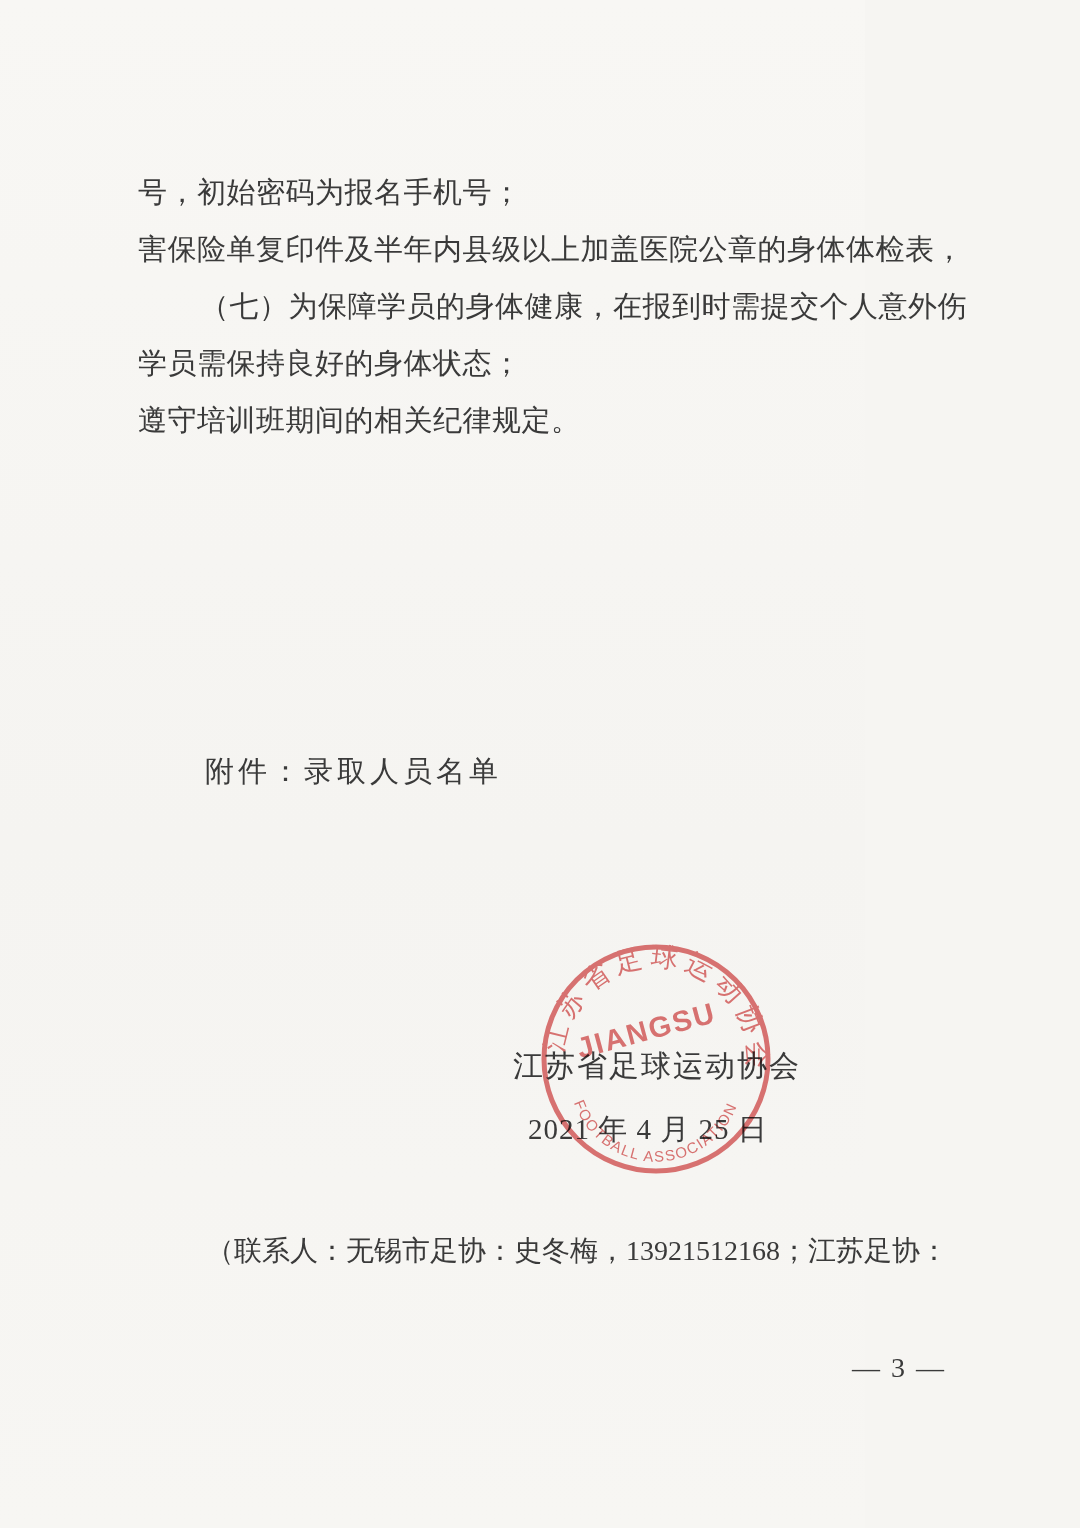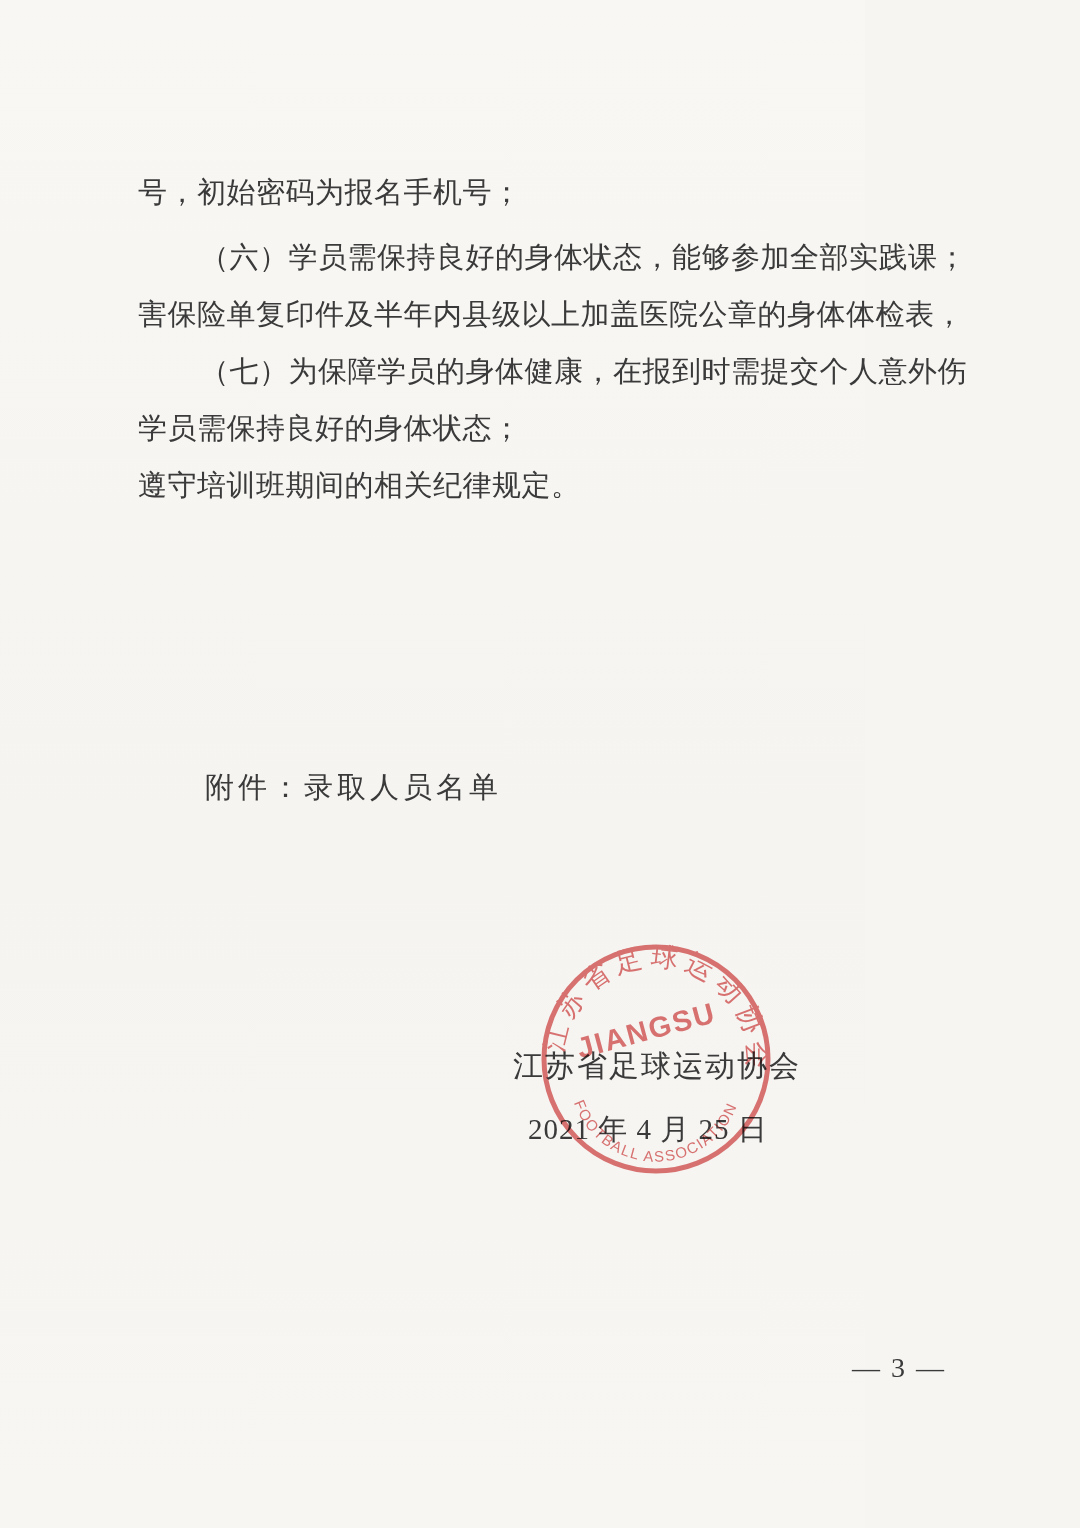--- a/index.html
+++ b/index.html
@@ -22,21 +22,21 @@
     font-size:29px;
     line-height:57px;
     letter-spacing:0.5px;
     white-space:nowrap;
   }
   .line{height:57px;}
   .indent{padding-left:62px;}
   .gap-top{margin-top:8px;}
   .attachment{
     position:absolute;
-    left:205px;top:768px;
+    left:205px;top:752px;
     font-size:29px;
     letter-spacing:4px;
     white-space:nowrap;
   }
   .stamp{
     position:absolute;
     left:537px;top:940px;
     width:238px;height:238px;
     opacity:0.82;
     mix-blend-mode:multiply;
@@ -75,21 +75,20 @@
     white-space:nowrap;
   }
 </style>
 </head>
 <body>
 
 <div class="sheet">
 
   <div class="body-text">
     <div class="line">号，初始密码为报名手机号；</div>
-    <div class="line indent gap-top">（六）学员需保持良好的身体状态，能够参加全部实践课；</div>
     <div class="line">害保险单复印件及半年内县级以上加盖医院公章的身体体检表，</div>
     <div class="line indent">（七）为保障学员的身体健康，在报到时需提交个人意外伤</div>
     <div class="line">学员需保持良好的身体状态；</div>
     <div class="line">遵守培训班期间的相关纪律规定。</div>
   </div>
 
   <div class="attachment">附件：录取人员名单</div>
 
   <div class="stamp">
     <svg width="238" height="238" viewBox="0 0 238 238">
@@ -105,17 +104,18 @@
         <textPath href="#arcBottom" startOffset="36">FOOTBALL ASSOCIATION</textPath>
       </text>
       <text x="112" y="100" transform="rotate(-15 112 100)" text-anchor="middle" font-family="Liberation Sans, DejaVu Sans, sans-serif" font-size="29" font-weight="600" fill="#d85858" letter-spacing="2">JIANGSU</text>
     </svg>
   </div>
 
   <div class="sig-org">江苏省足球运动协会</div>
   <div class="sig-date">2021 年 4 月 25 日</div>
 
   <div class="contact">
+    <div class="c1">（联系人：无锡市足协：史冬梅，13921512168；江苏足协：</div>
   </div>
 
   <div class="page-num">— 3 —</div>
 
 </div>
 
 </body></html>

